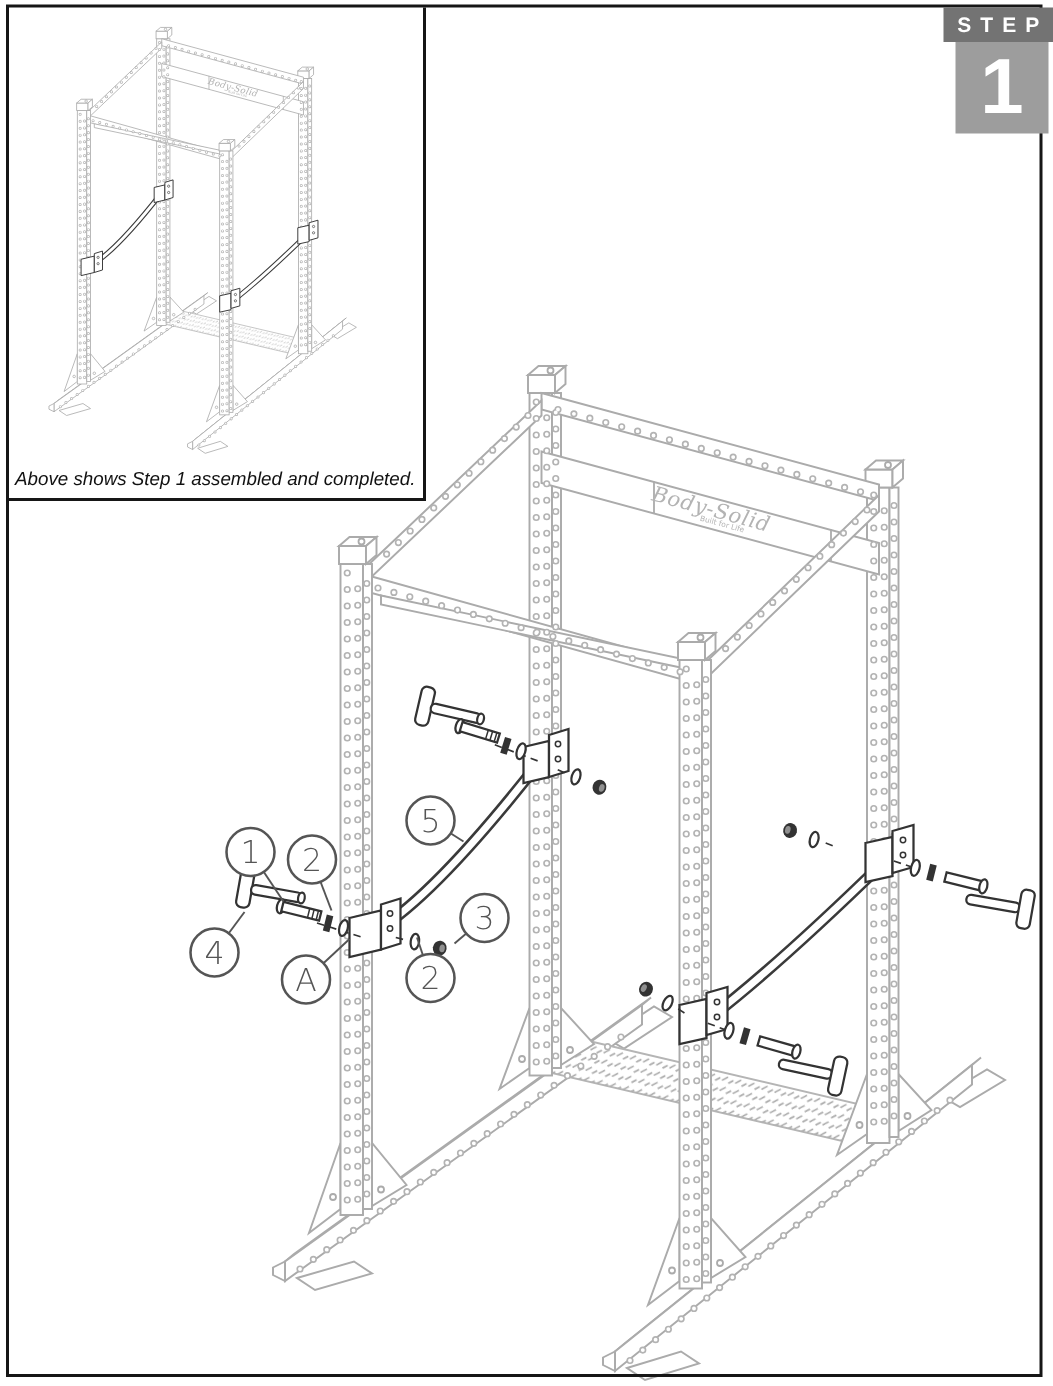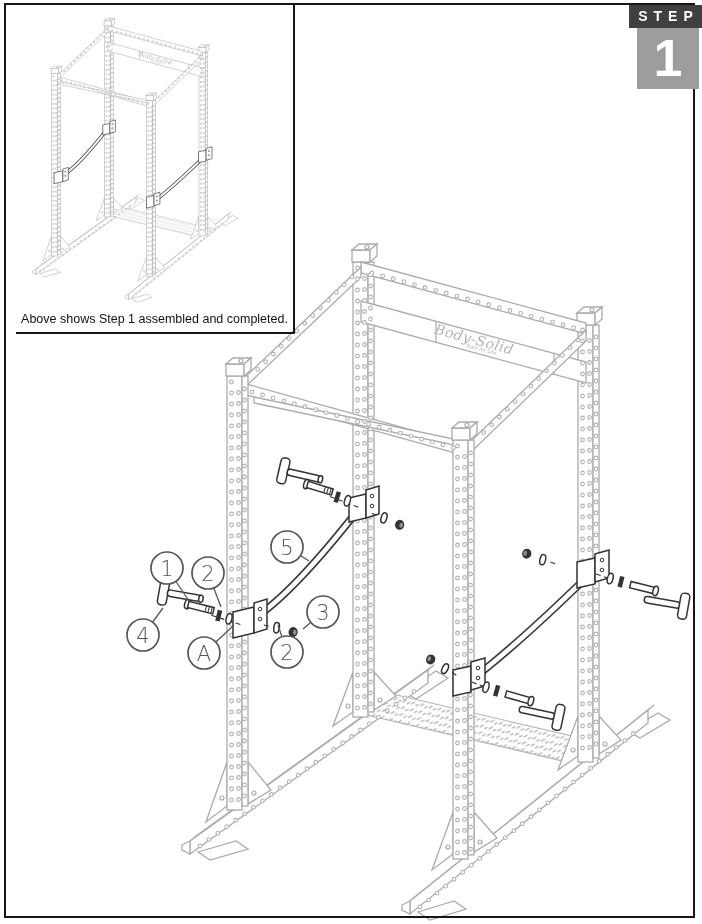--- a/index.html
+++ b/index.html
@@ -21,25 +21,25 @@
   
   .hA{stroke:#b3b3b3;stroke-width:4.8;stroke-dasharray:0 11;stroke-linecap:round;fill:none;}
   .hB{stroke:#ffffff;stroke-width:2.6;stroke-dasharray:0 11;stroke-linecap:round;fill:none;}
   .balloon circle{fill:#fff;stroke:#555;stroke-width:1.7;}
   .balloon text{font-family:"DejaVu Sans",sans-serif;font-size:21px;font-weight:300;
        fill:#555;text-anchor:middle;}
   .leader{stroke:#555;stroke-width:1.3;fill:none;}
   .logo-script{font-family:"DejaVu Serif",serif;font-style:italic;font-size:14px;
        fill:#b3b3b3;text-anchor:middle;letter-spacing:.5px;}
   .logo-tag{font-family:"DejaVu Sans",sans-serif;font-size:5px;fill:#b3b3b3;text-anchor:middle;}
-  .inset-box{position:absolute;left:16px;top:5px;width:279px;height:329px;box-sizing:border-box;
-       border-right:2.5px solid #161616;border-bottom:2.5px solid #161616;}
+  .inset-box{position:absolute;left:5px;top:5px;width:279px;height:329px;box-sizing:border-box;
+       border-right:2.5px solid #161616;border-bottom:2.5px solid #161616;font-style:italic;}
   .inset-caption{position:absolute;left:0;bottom:6px;width:100%;text-align:center;
        font-size:12.5px;color:#111;}
-  .step-bar{position:absolute;left:629px;top:5px;width:73px;height:23px;background:#404040;
+  .step-bar{position:absolute;left:629px;top:5px;width:73px;height:23px;background:#737373;
        color:#fff;font-weight:bold;font-size:14px;letter-spacing:6px;text-indent:6px;
        text-align:center;line-height:23px;}
   .step-num{position:absolute;left:637px;top:28px;width:62px;height:61px;background:#9d9d9d;
        color:#fff;font-weight:bold;font-size:52px;text-align:center;line-height:61px;}
 </style>
 </head>
 <body>
 
 <svg class="art" viewBox="0 0 702 924" xmlns="http://www.w3.org/2000/svg">
   <defs>

